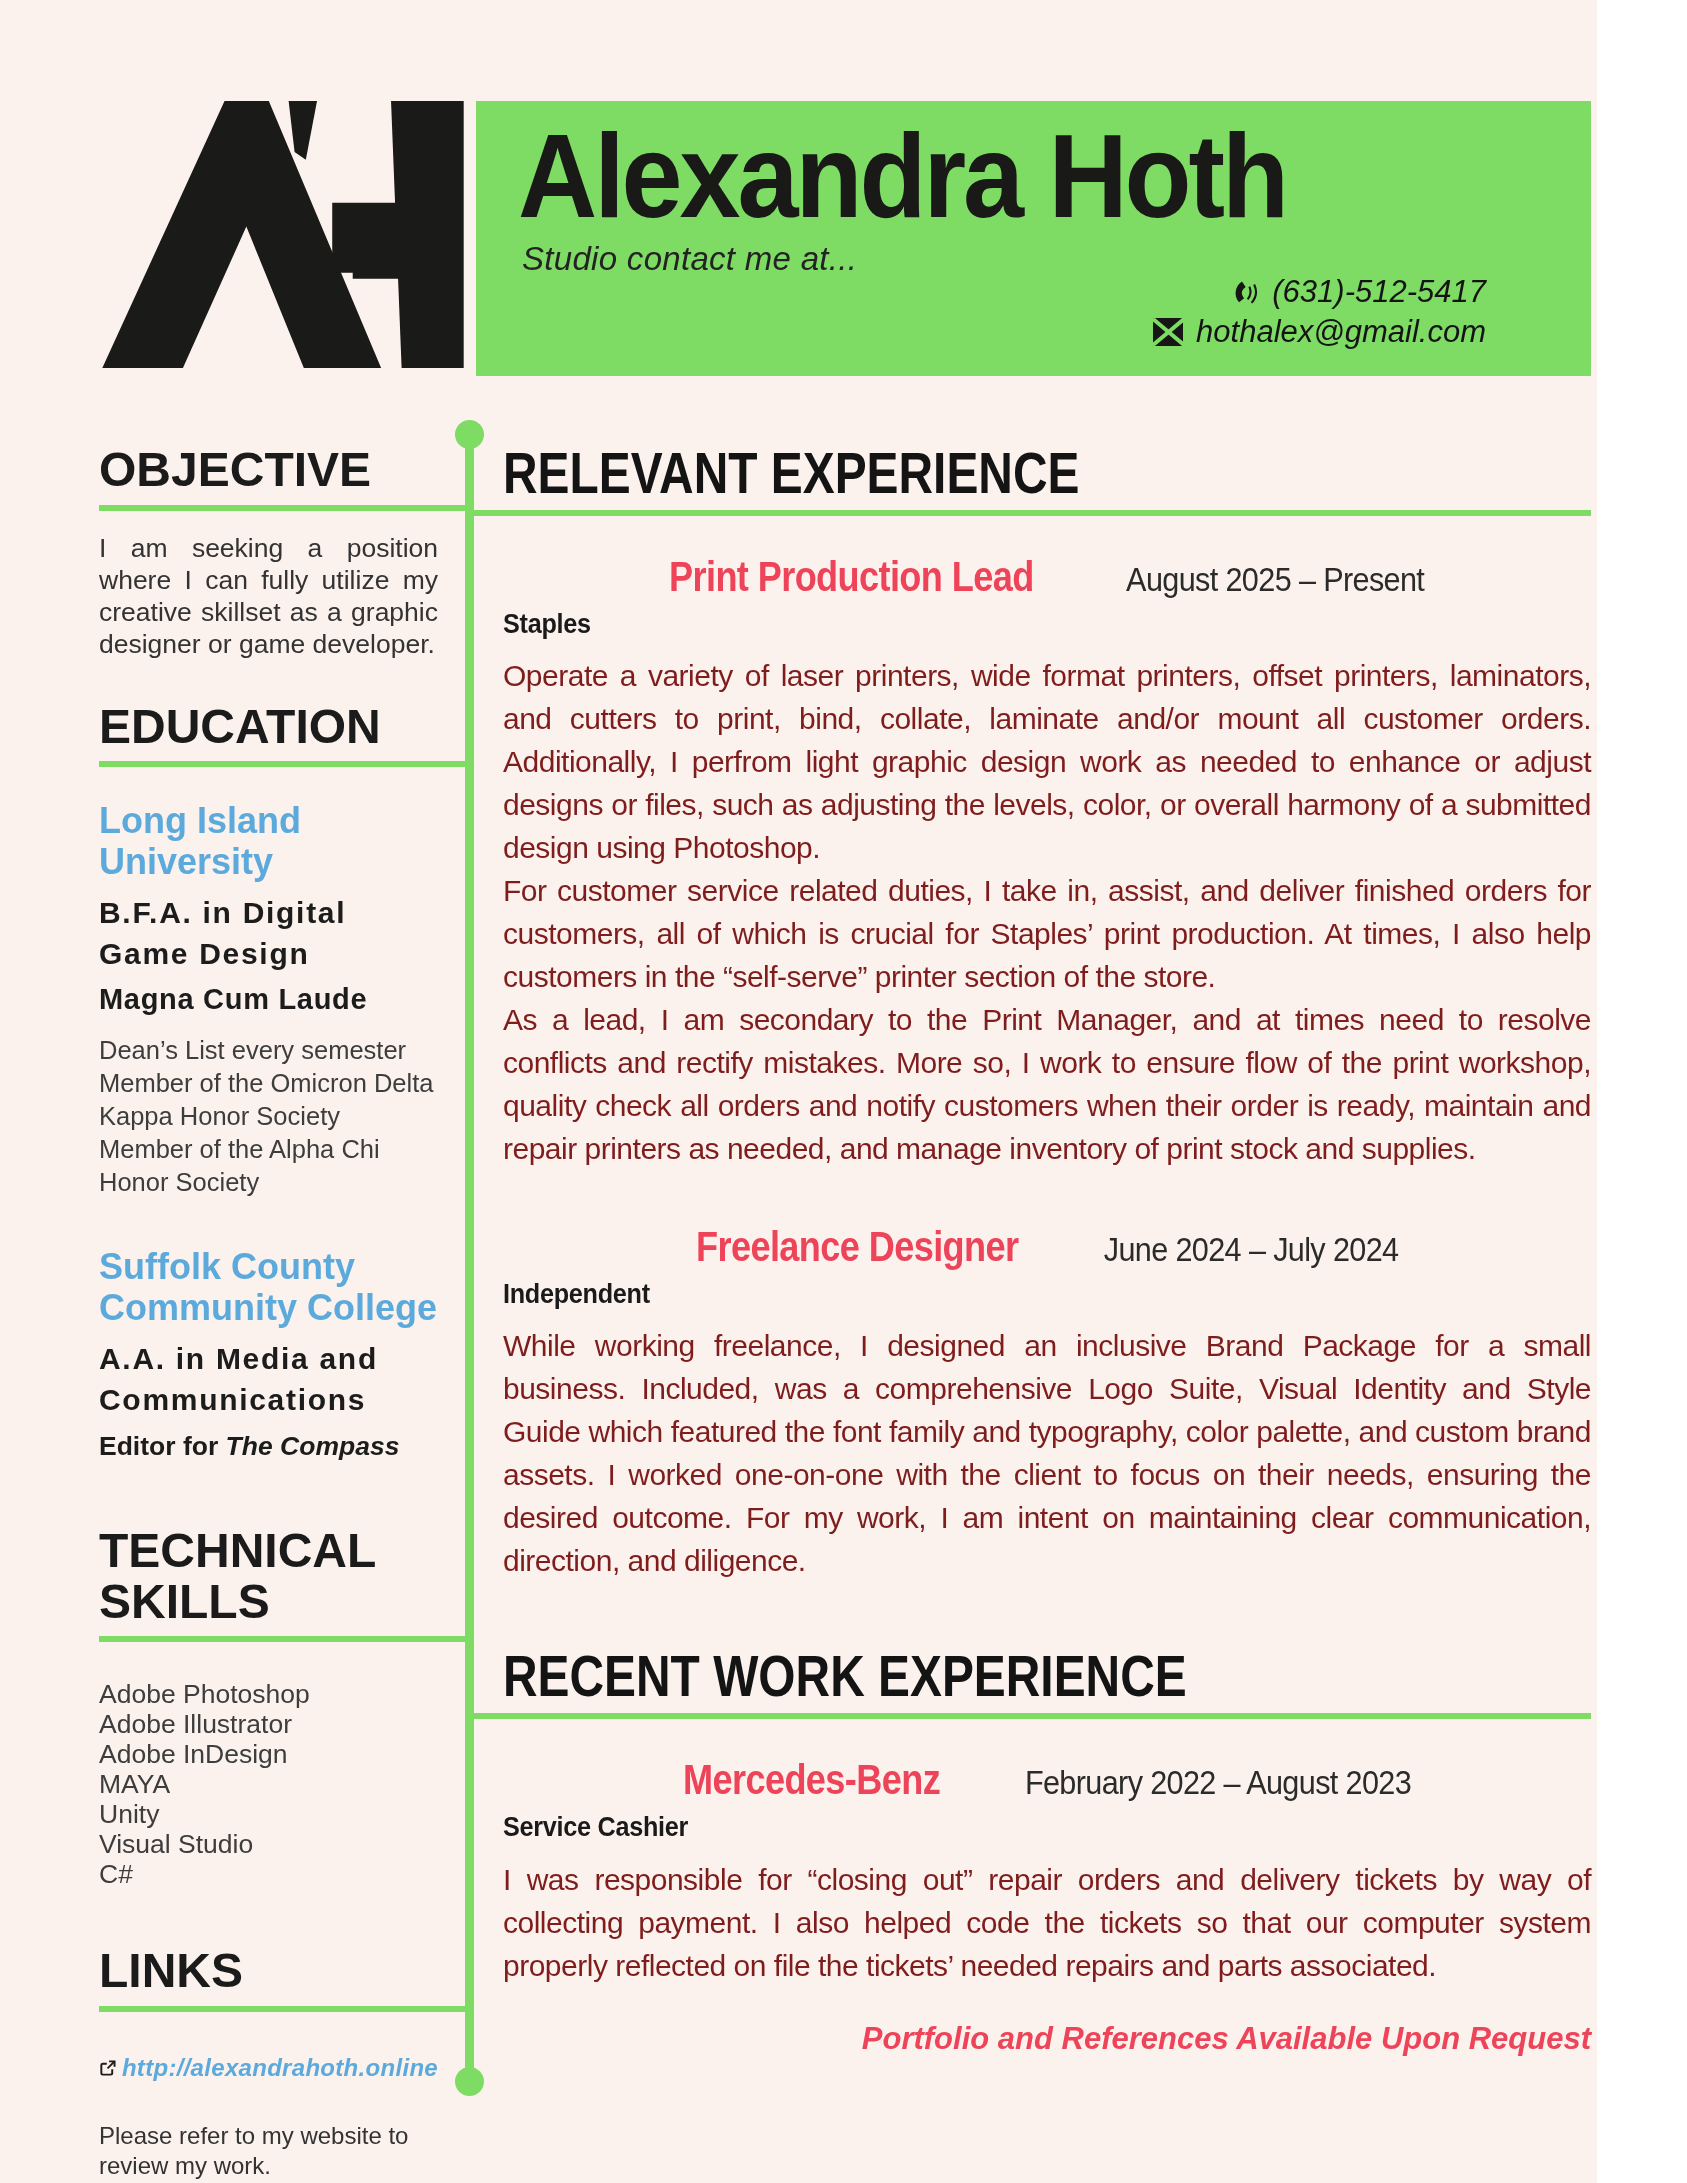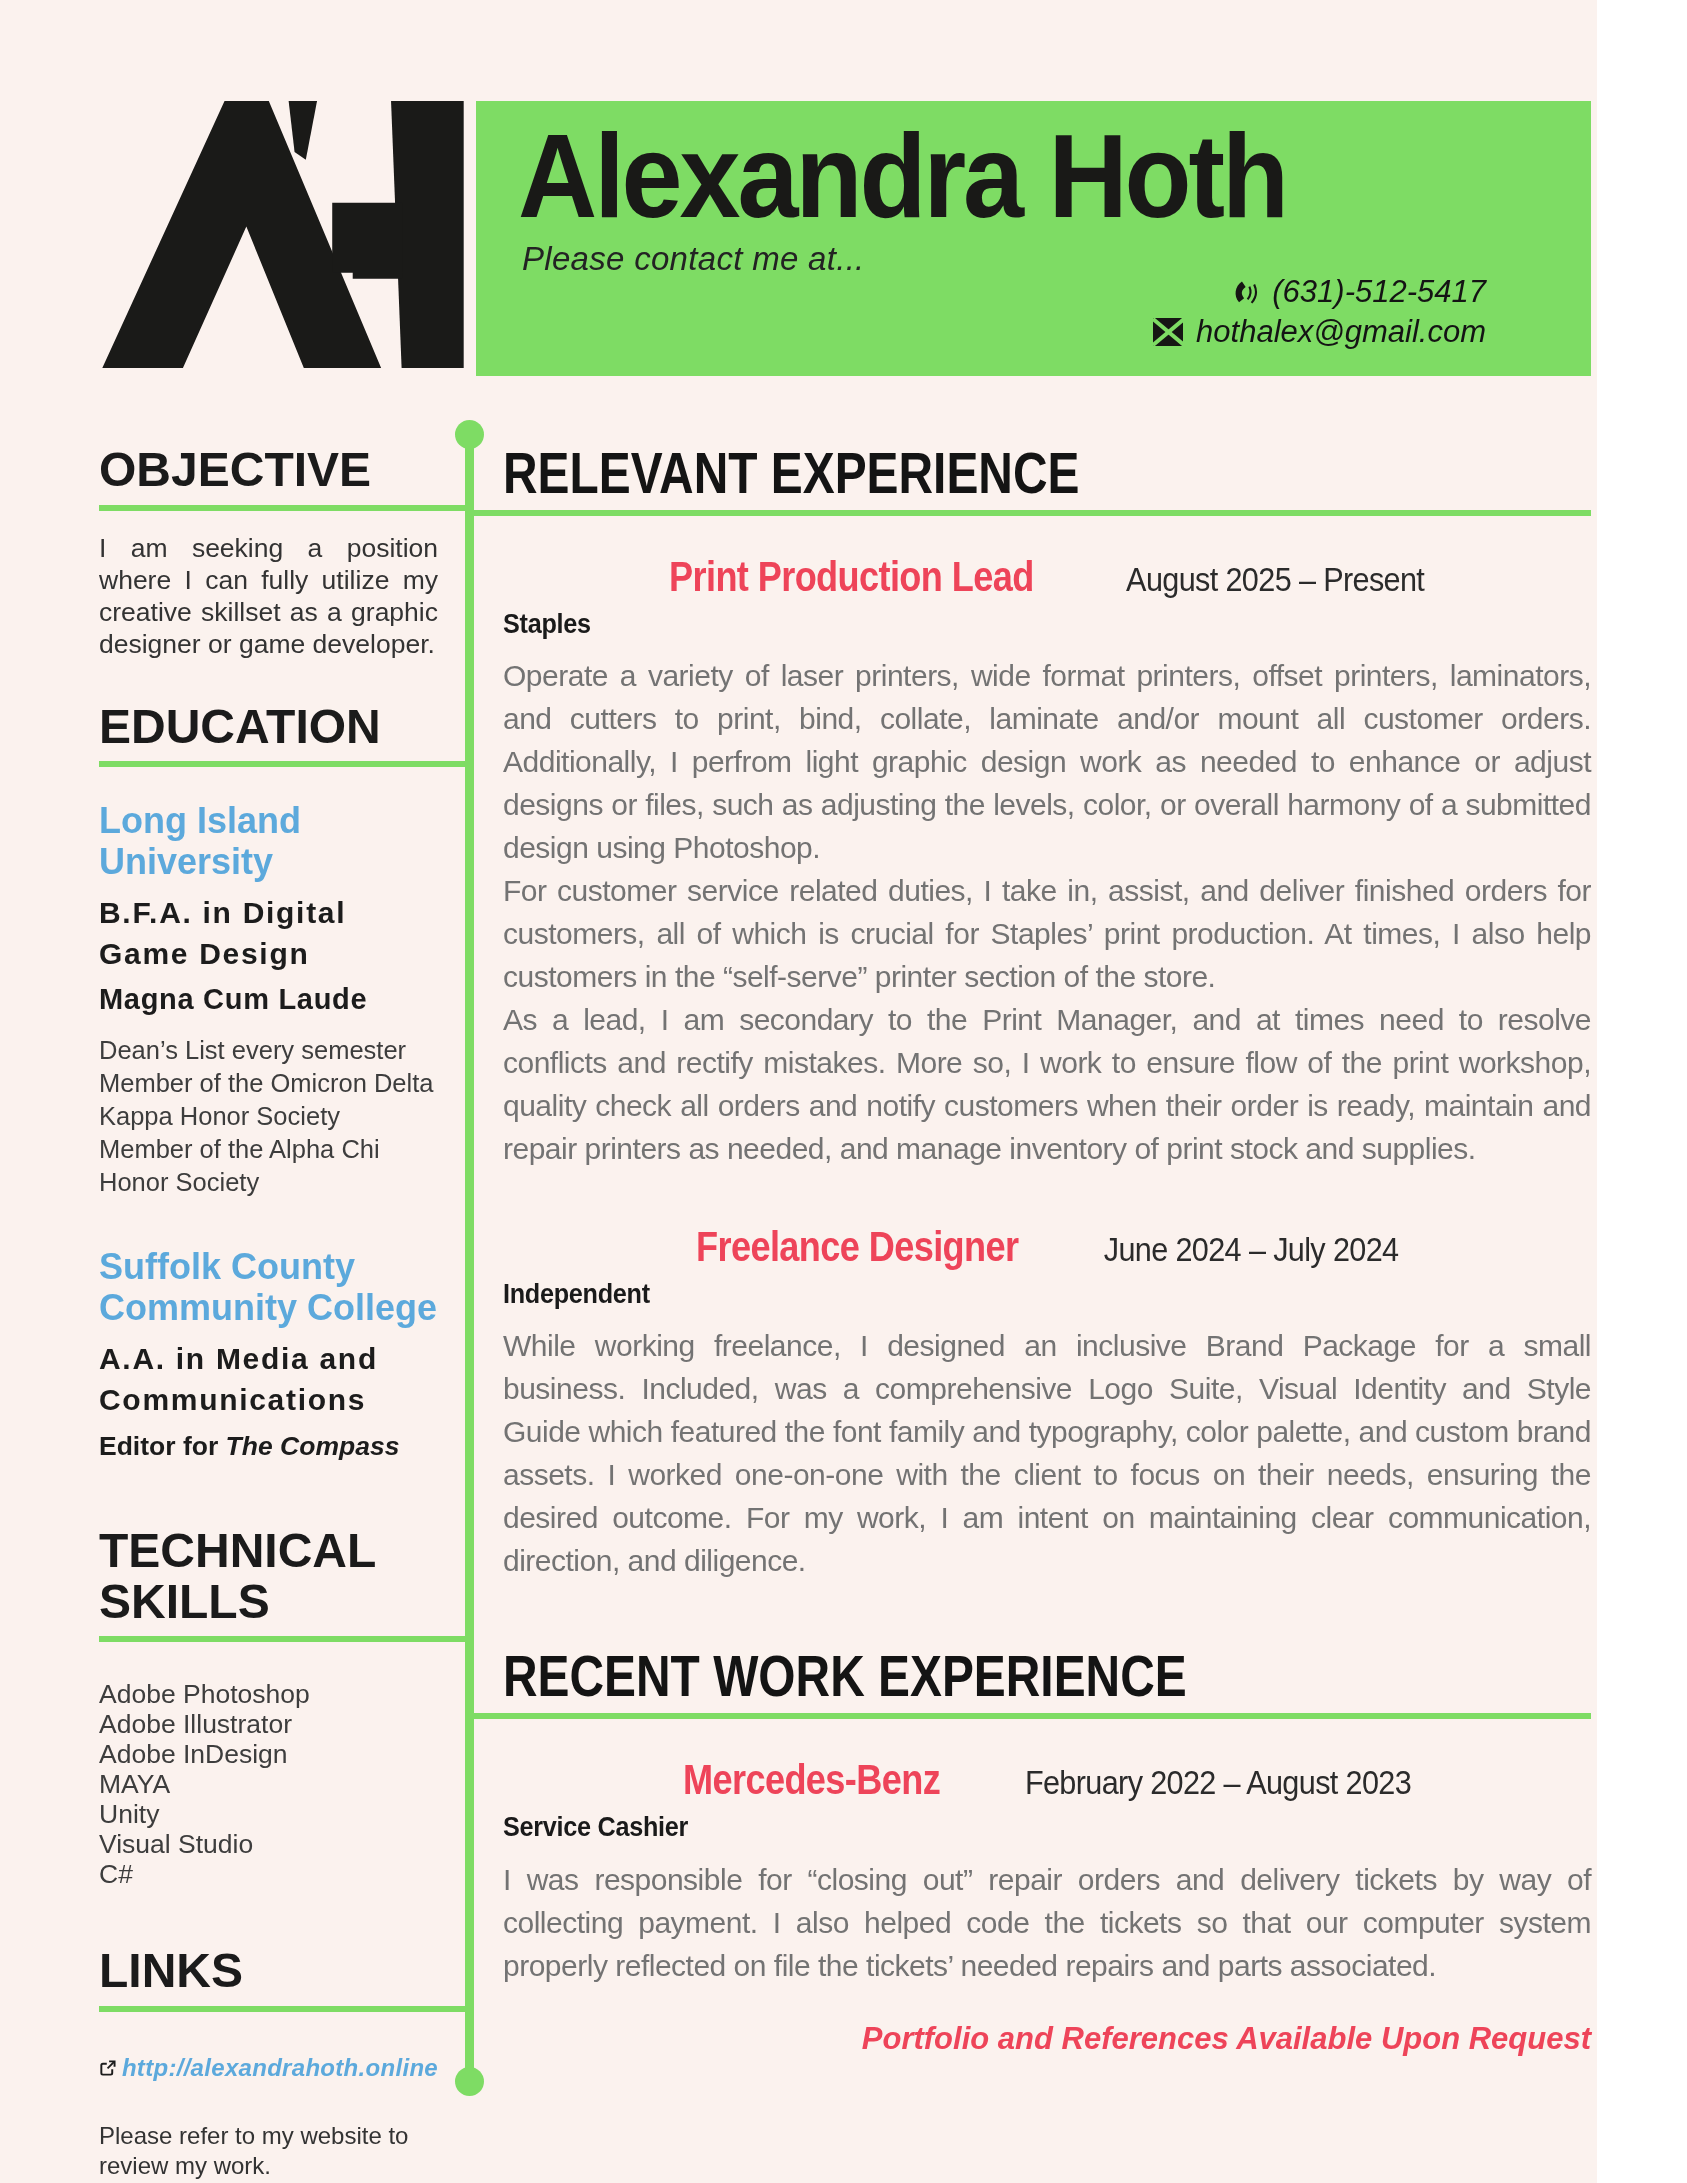--- a/index.html
+++ b/index.html
@@ -77,35 +77,35 @@
     display:inline-block; transform:scaleX(0.86); transform-origin:left bottom; white-space:nowrap;
   }
   .job-dates {
     font-size:34px; font-weight:400; color:#2b2b2b; letter-spacing:-0.7px;
     display:inline-block; transform:scaleX(0.9); transform-origin:right bottom; white-space:nowrap;
   }
   .job-company {
     font-size:28px; font-weight:700; color:#1a1a1a; margin-top:6.6px; letter-spacing:-0.3px;
     display:inline-block; transform:scaleX(0.9); transform-origin:left top;
   }
-  .para { margin:14.6px 0 0 0; font-size:30px; line-height:43px; text-align:justify; color:#737373; letter-spacing:-0.5px; }
+  .para { margin:14.6px 0 0 0; font-size:30px; line-height:43px; text-align:justify; color:#7f1d1d; letter-spacing:-0.5px; }
   .para + .para { margin-top:0; }
   .footer-note {
     margin-top:34px; text-align:right;
     font-size:31px; font-weight:700; font-style:italic; color:#EE4459;
   }
 </style>
 </head>
 <body>
 
 <div class="page">
 
   <div class="band">
     <div class="name">Alexandra Hoth</div>
-    <div class="tagline">Please contact me at...</div>
+    <div class="tagline">Studio contact me at...</div>
     <div class="contact">
       <div class="c-row">
         <svg class="phone-svg" width="29" height="29" viewBox="0 0 36 36">
           <g transform="rotate(8 18 18)">
             <path d="M13 5 C5 12 5 24 13 31 L18.5 25 C13.5 20 13.5 16 18.5 11 Z" fill="#161614"></path>
             <path d="M23 10 q5 8 0 16" stroke="#161614" stroke-width="2.6" fill="none"></path>
             <path d="M28.5 6.5 q7.5 11.5 0 23" stroke="#161614" stroke-width="2.6" fill="none"></path>
           </g>
         </svg>
         <span>(631)-512-5417</span>

